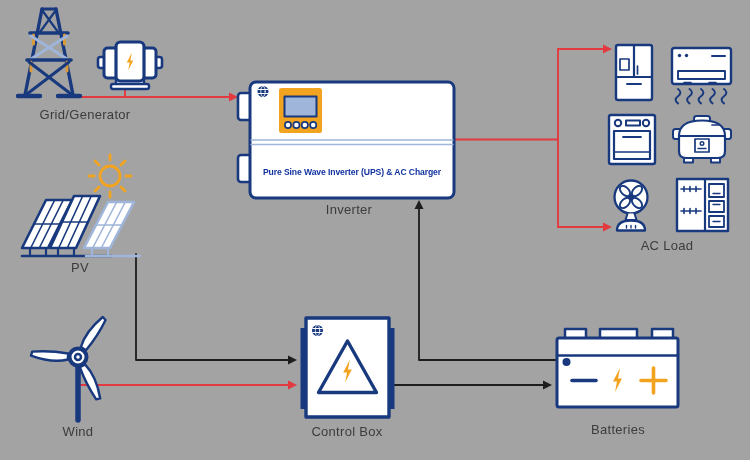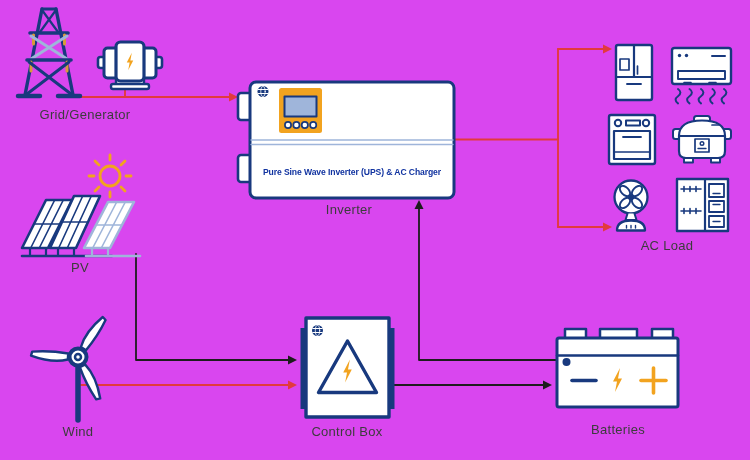--- a/index.html
+++ b/index.html
@@ -1,19 +1,19 @@
 <!DOCTYPE html>
 <html><head>
 <meta charset="utf-8">
 <style>
   html,body{margin:0;padding:0;background:#fff;}
   .stage{
     position:relative;
     width:750px;height:460px;
-    background:#d946ef;
+    background:#a3a3a3;
     font-family:"Liberation Sans", sans-serif;
     overflow:hidden;
   }
   svg text{
     font-family:"Liberation Sans", sans-serif;
   }
   .node-label{
     font-size:13px;
     fill:#3c3c3c;
     letter-spacing:.3px;

